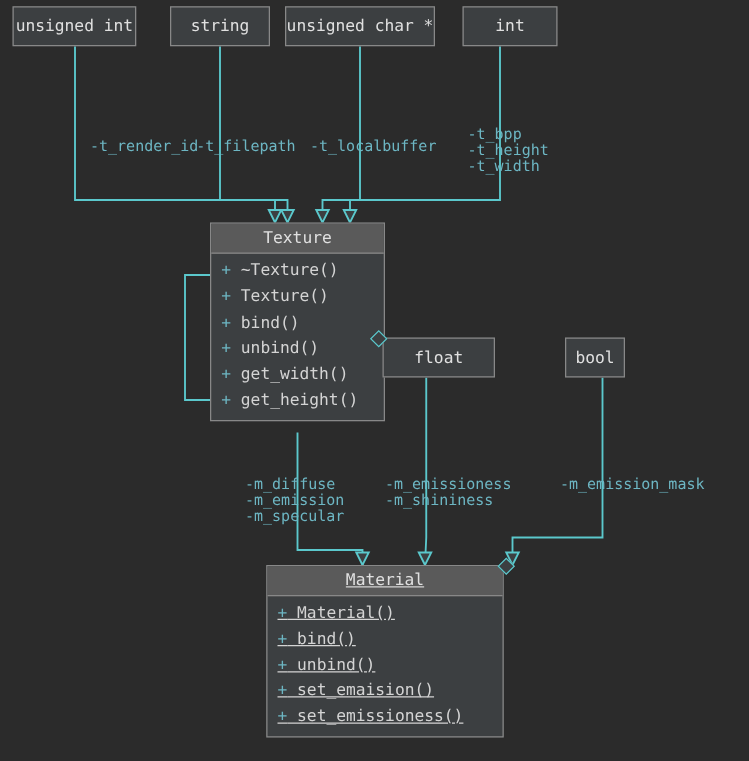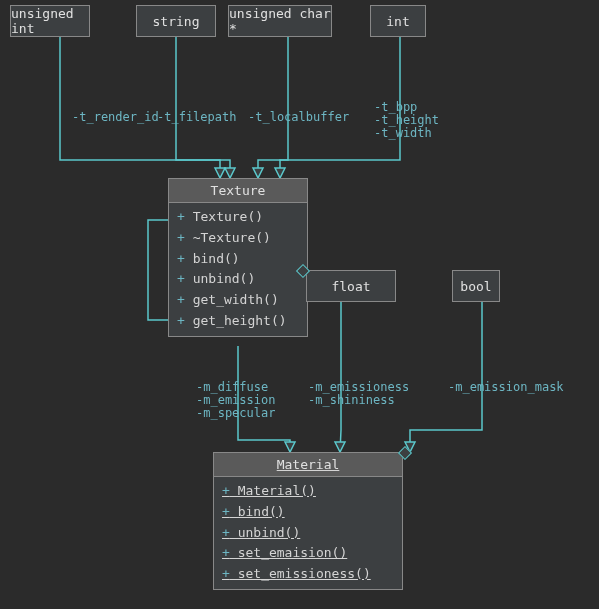--- a/index.html
+++ b/index.html
@@ -89,48 +89,48 @@
 
     <path d="M482,302 L482,430 L410,430 L410,452" stroke="#5bc8cc" stroke-width="1.5" fill="none"></path>
     <polygon points="410,452 405,442 415,442" fill="#3c3f41" stroke="#5bc8cc" stroke-width="1.5"></polygon>
 
     <path d="M238,346 L238,440 L290,440 L290,452" stroke="#5bc8cc" stroke-width="1.5" fill="none"></path>
     <polygon points="290,452 285,442 295,442" fill="#3c3f41" stroke="#5bc8cc" stroke-width="1.5"></polygon>
 
     <path d="M168,220 L148,220 L148,320 L168,320" stroke="#5bc8cc" stroke-width="1.5" fill="none"></path>
   </svg>
 
-  <div class="simple-box" style="left:10px;top:5px;width:80px;height:32px;">
+  <div class="simple-box" style="left:10px;top:5px;width:99px;height:32px;">
     <span>unsigned int</span>
   </div>
 
   <div class="simple-box" style="left:136px;top:5px;width:80px;height:32px;">
     <span>string</span>
   </div>
 
-  <div class="simple-box" style="left:228px;top:5px;width:104px;height:32px;justify-content:flex-end;">
+  <div class="simple-box" style="left:228px;top:5px;width:120px;height:32px;">
     <span>unsigned char *</span>
   </div>
 
-  <div class="simple-box" style="left:370px;top:5px;width:56px;height:32px;">
+  <div class="simple-box" style="left:370px;top:5px;width:76px;height:32px;">
     <span>int</span>
   </div>
 
   <div class="edge-label" style="left:72px;top:110px;">-t_render_id</div>
   <div class="edge-label" style="left:157px;top:110px;">-t_filepath</div>
   <div class="edge-label" style="left:248px;top:110px;">-t_localbuffer</div>
   <div class="edge-label" style="left:374px;top:100px;">-t_bpp</div>
   <div class="edge-label" style="left:374px;top:113px;">-t_height</div>
   <div class="edge-label" style="left:374px;top:126px;">-t_width</div>
 
   <div class="uml-box" style="left:168px;top:178px;width:140px;">
     <div class="uml-box-header">Texture</div>
     <div class="uml-box-body">
+      <div><span class="plus">+</span> ~Texture()</div>
       <div><span class="plus">+</span> Texture()</div>
-      <div><span class="plus">+</span> ~Texture()</div>
       <div><span class="plus">+</span> bind()</div>
       <div><span class="plus">+</span> unbind()</div>
       <div><span class="plus">+</span> get_width()</div>
       <div><span class="plus">+</span> get_height()</div>
     </div>
   </div>
 
   <div class="simple-box" style="left:306px;top:270px;width:90px;height:32px;">
     <span>float</span>
   </div>

